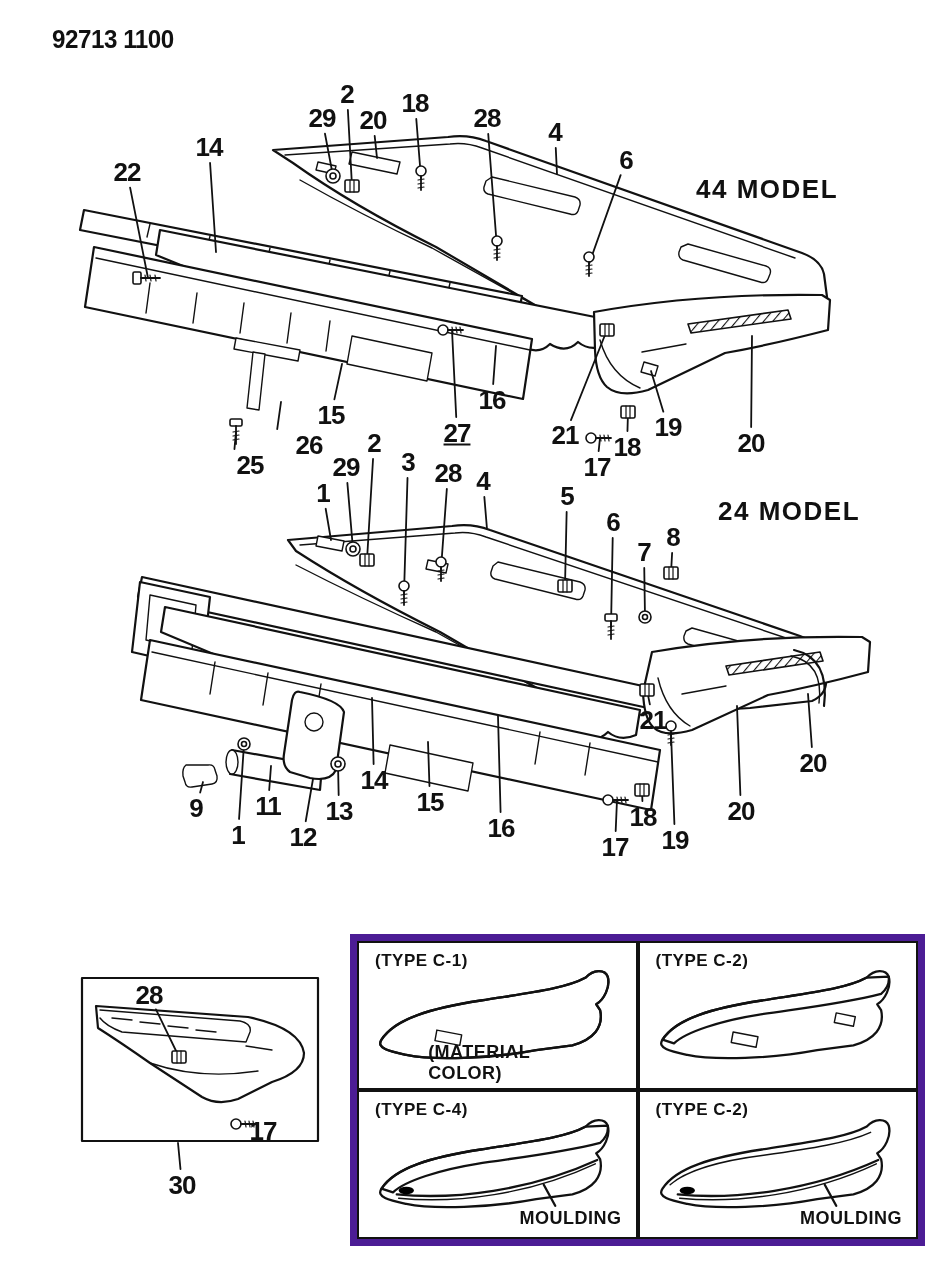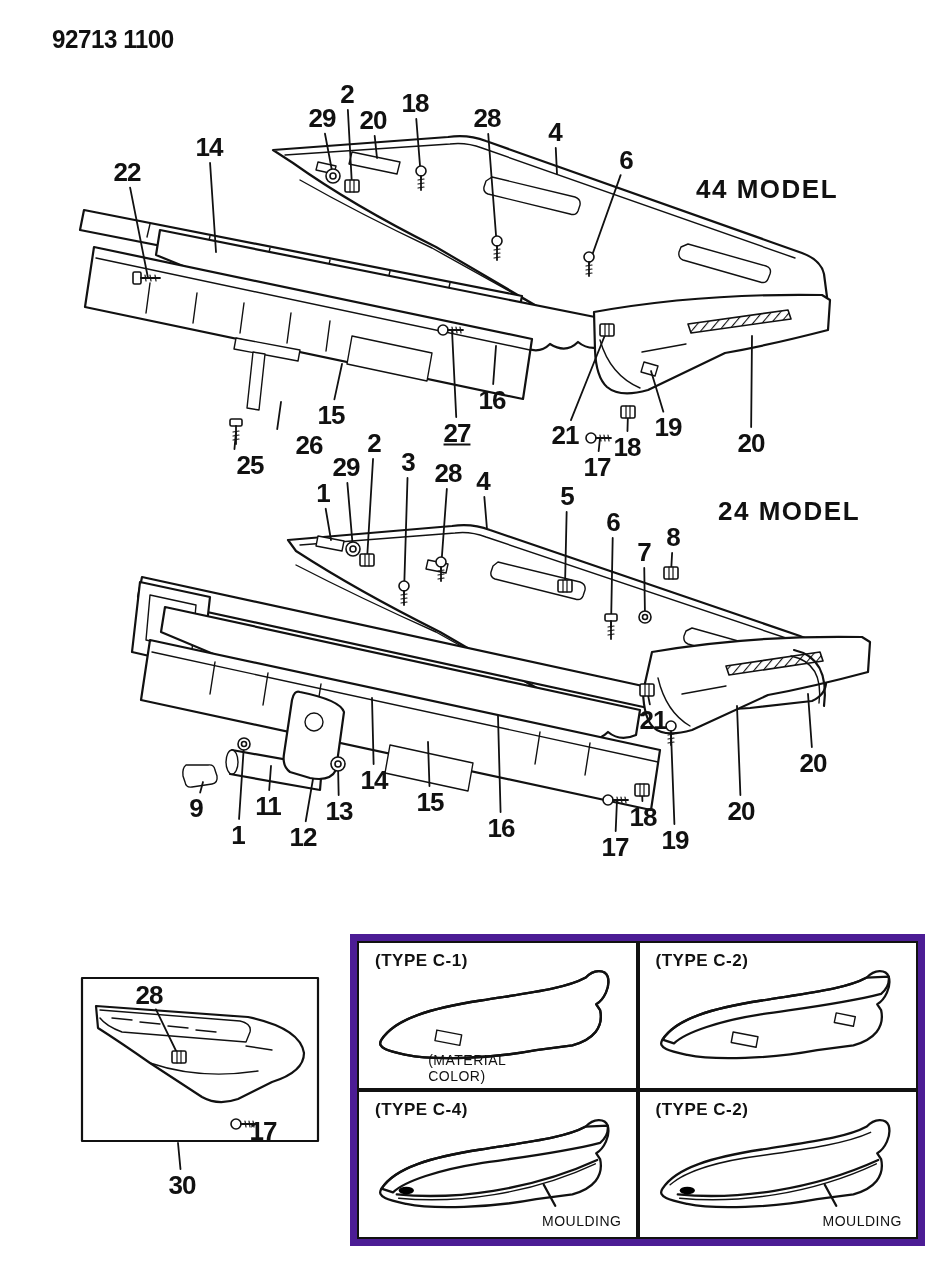--- a/index.html
+++ b/index.html
@@ -14,21 +14,21 @@
   .model-label{position:absolute;transform:translate(-50%,-50%);font-size:26px;font-weight:bold;
                letter-spacing:1.5px;white-space:nowrap;}
   #part-code{position:absolute;left:52px;top:24px;font-size:26px;font-weight:bold;
              letter-spacing:-0.5px;transform:scaleX(.93);transform-origin:left top;}
   
   #type-table{position:absolute;left:350px;top:934px;width:561px;height:298px;z-index:4;
               display:grid;grid-template-columns:1fr 1fr;grid-template-rows:1fr 1fr;
               border:7px solid #4c1d95;background:#fff;}
   .tcell{position:relative;border:2px solid #111;}
   .tcell .cell-title{position:absolute;left:16px;top:8px;font-size:17px;font-weight:bold;letter-spacing:0.5px;}
-  .tcell .cell-sub{position:absolute;font-size:14px;font-weight:normal;letter-spacing:0.5px;}
+  .tcell .cell-sub{position:absolute;font-size:18px;font-weight:bold;letter-spacing:0.5px;}
   .sub-center{left:50%;transform:translateX(-50%);bottom:4px;}
   .sub-right{right:14px;bottom:8px;}
   .cell-art{position:absolute;left:3px;top:26px;}
   
   #art path,#art line,#art rect,#art ellipse,#art circle,#art polyline
       {stroke:#111;fill:none;stroke-width:2.2;stroke-linejoin:round;stroke-linecap:round;}
   #art .f{fill:#fff;}
   #art .thin{stroke-width:1.4;}
   #art .hatchfill{fill:url(#hs);stroke-width:1.6;}
   .cell-art path,.cell-art line{stroke:#111;fill:none;stroke-width:2.4;stroke-linejoin:round;stroke-linecap:round;}

